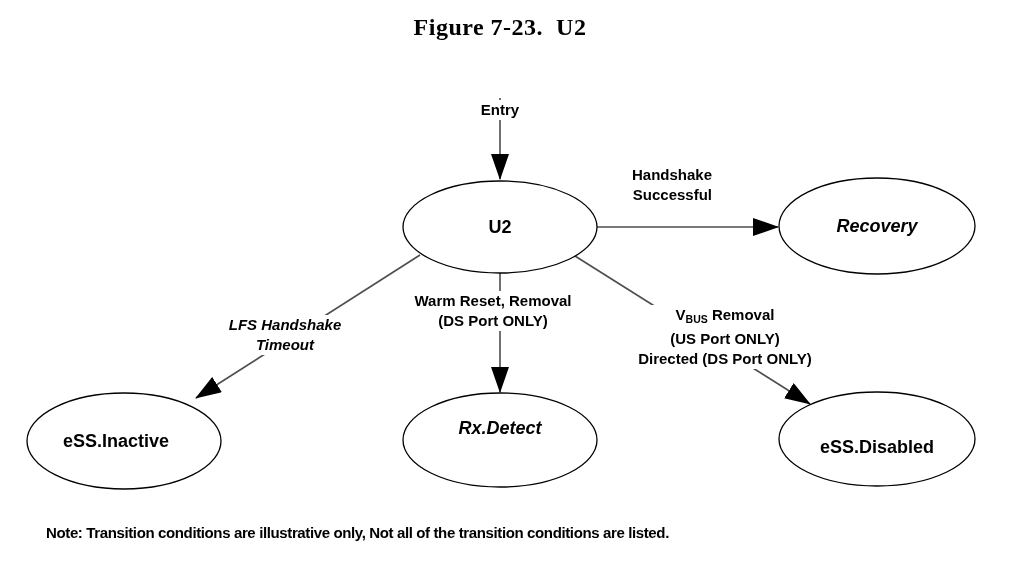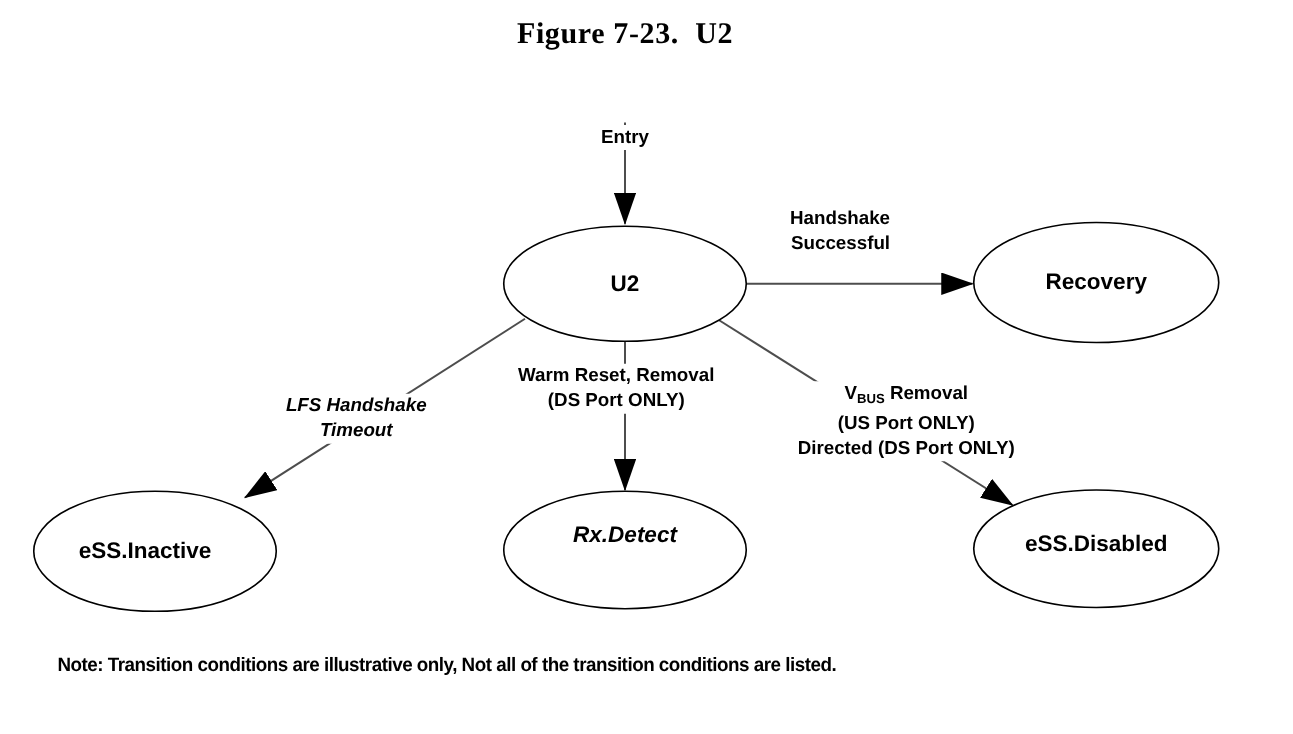--- a/index.html
+++ b/index.html
@@ -105,24 +105,24 @@
     <ellipse cx="124" cy="441" rx="97" ry="48"></ellipse>
     <ellipse cx="500" cy="440" rx="97" ry="47"></ellipse>
     <ellipse cx="877" cy="439" rx="98" ry="47"></ellipse>
   </svg>
 
   <div class="fig-title">Figure 7-23.  U2</div>
 
   <div class="lbl center" style="left:500px; top:76px;margin-top:24px;">Entry</div>
 
   <div class="state-label" style="left:500px; top:227px;">U2</div>
-  <div class="state-label" style="left:877px; top:226px;">Recovery</div>
+  <div class="state-label" style="left:877px; top:226px;font-style:italic;">Recovery</div>
   <div class="state-label" style="left:116px; top:441px;">eSS.Inactive</div>
   <div class="state-label" style="left:500px; top:428px;font-style:italic;">Rx.Detect</div>
-  <div class="state-label" style="left:877px; top:435px;">eSS.Disabled</div>
+  <div class="state-label" style="left:877px; top:447px;">eSS.Disabled</div>
 
   <div class="lbl" style="left:629px; top:165px; text-align:right;">
     <div>Handshake</div>
     <div>Successful</div>
   </div>
 
   <div class="lbl center" style="left:285px; top:315px;font-style:italic;">
     <div>LFS Handshake</div>
     <div>Timeout</div>
   </div>

